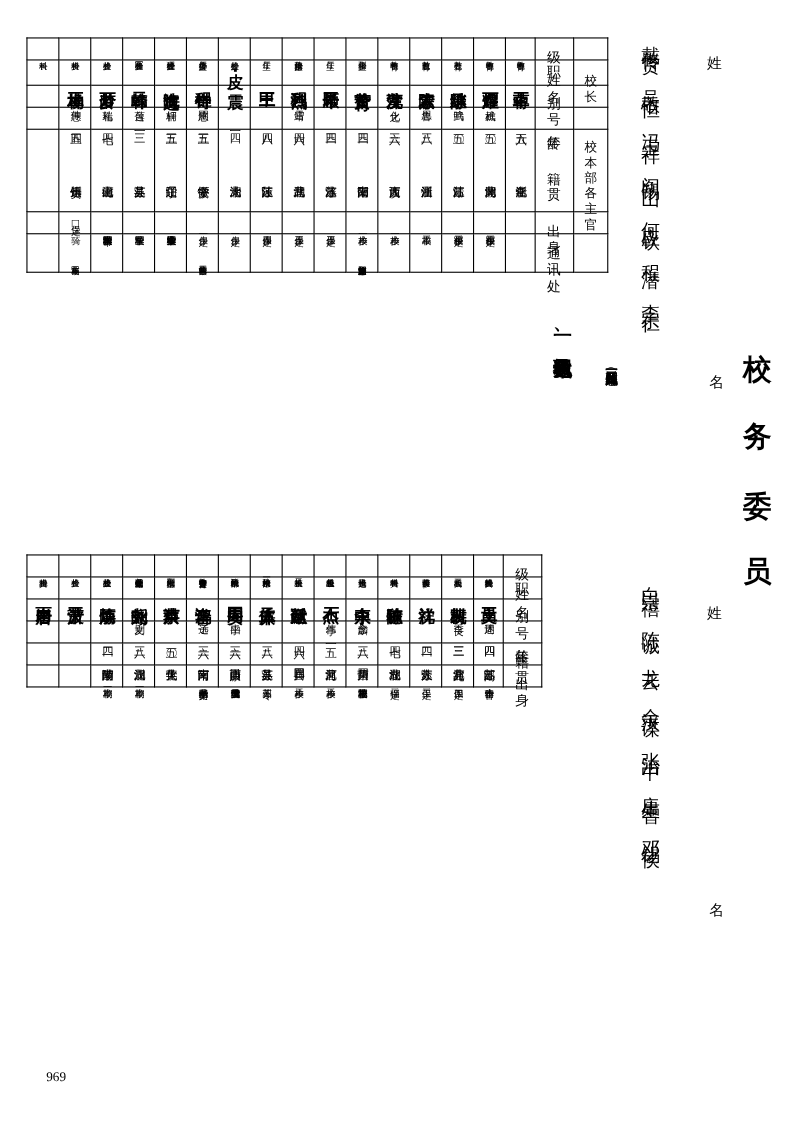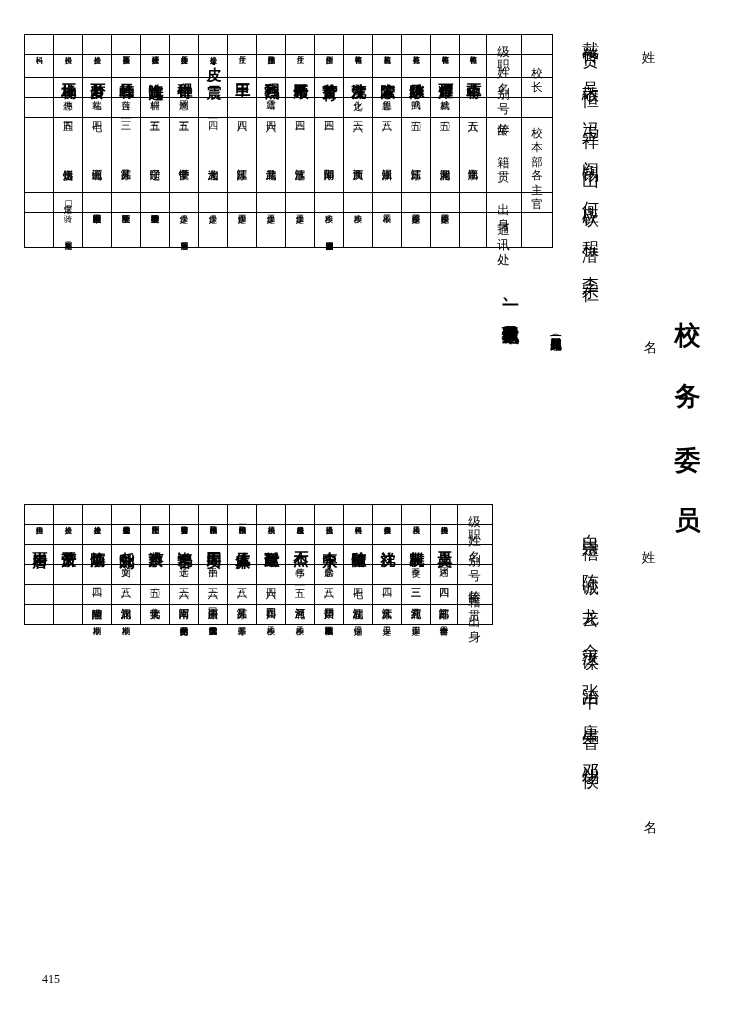--- a/index.html
+++ b/index.html
@@ -328,14 +328,14 @@
             <td style="width: 28px;"><span class="cellv f8">保定二辎</span></td>
             <td style="width: 28px;"><span class="cellv f8">保定二工</span></td>
             <td style="width: 28px;"><span class="cellv f8">保定四工</span></td>
             <td style="width: 26px;"><span class="cellv f8">日本士官十骑</span></td>
             <td style="width: 34px;"><span class="cellv f12">出 身</span></td>
           </tr>
       </tbody>
     </table>
   </div>
 
-  <div class="pageno">415</div>
+  <div class="pageno">969</div>
 </div>
 
 </body></html>

